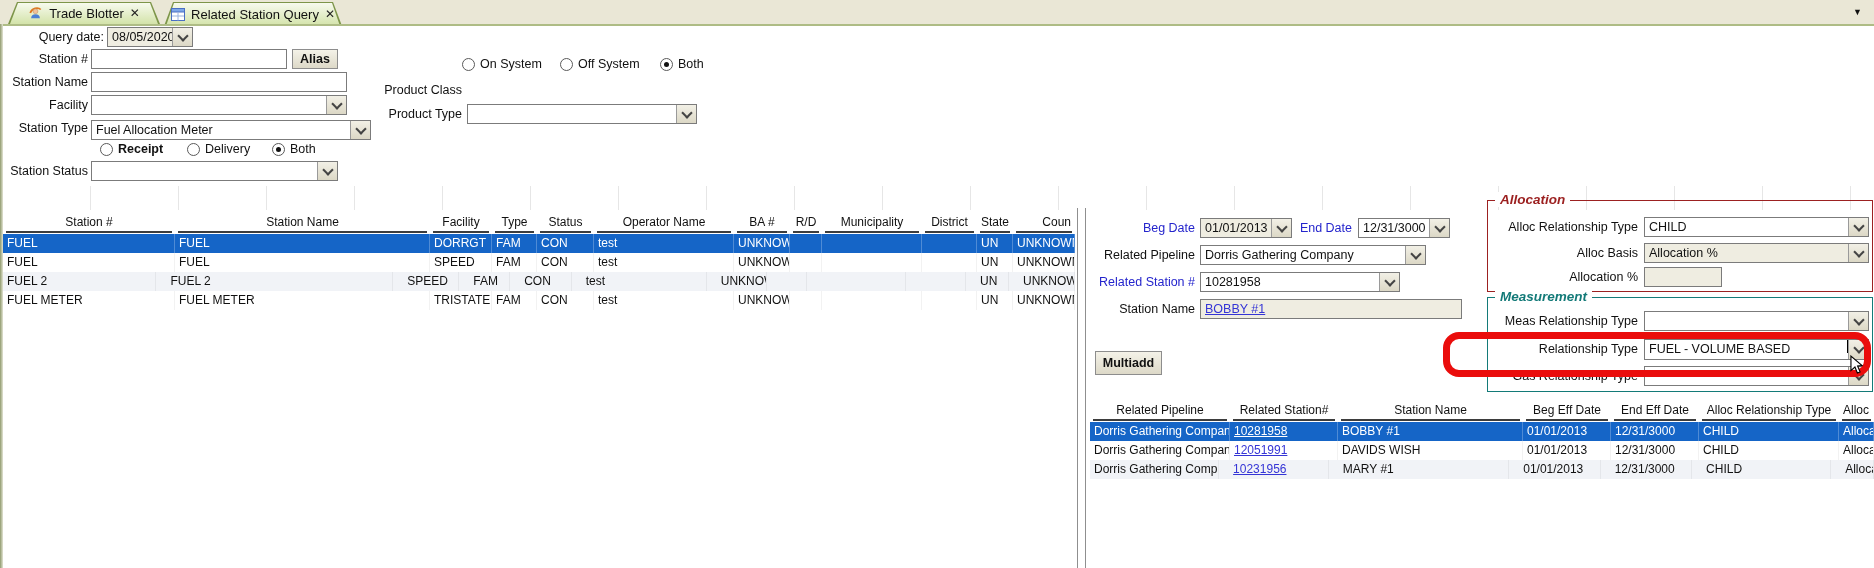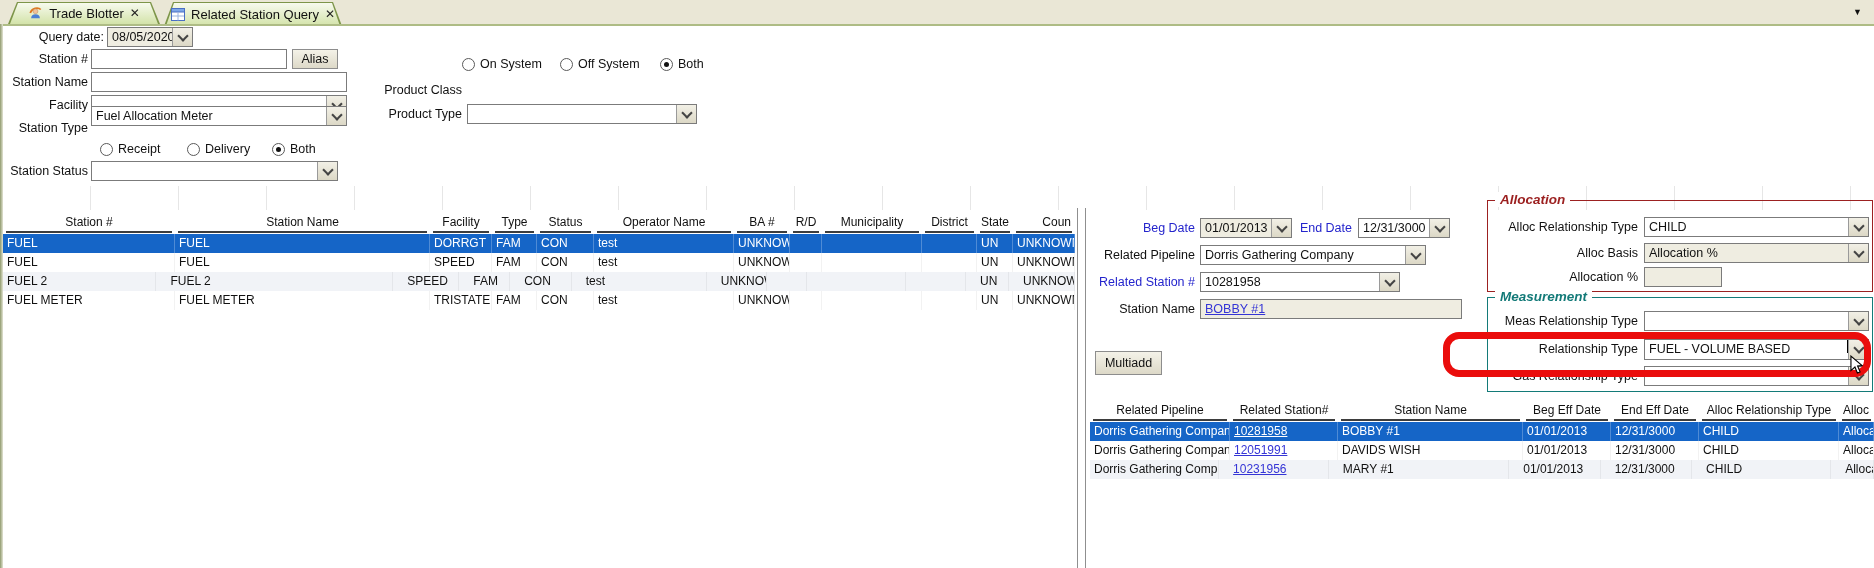--- a/index.html
+++ b/index.html
@@ -25,21 +25,21 @@
        font-size:12.5px;line-height:18px;padding:0 4px;white-space:nowrap;overflow:hidden;}
   .combo{position:absolute;box-sizing:border-box;height:20px;border:1px solid #7b7b7b;background:#fff;
        display:flex;align-items:stretch;cursor:pointer;}
   .combo .val{flex:1;font-size:12.5px;line-height:18px;padding:0 4px;white-space:nowrap;overflow:hidden;}
   .inp.muted,.combo.muted{background:#efede1;}
   .combo .dd{width:19px;background:linear-gradient(#f2f0e6,#dcd8c6);border-left:1px solid #9a9a9a;
        display:flex;align-items:center;justify-content:center;cursor:pointer;}
   .chev{width:6px;height:6px;border-left:2px solid #444;border-bottom:2px solid #444;
        transform:rotate(-45deg);margin-top:-3px;}
   .btn{position:absolute;box-sizing:border-box;background:linear-gradient(#f4f2e8,#ddd9c8);
-       border:1px solid #8d8d8d;text-align:center;font-size:12.5px;cursor:pointer;}
+       border:1px solid #8d8d8d;text-align:center;font-size:12.5px;cursor:pointer;font-weight:bold;}
   .radio{position:absolute;display:flex;align-items:center;gap:5px;height:16px;font-size:12.5px;cursor:pointer;}
   .rb{box-sizing:border-box;width:13px;height:13px;border:1px solid #5a5a5a;border-radius:50%;background:#fff;position:relative;}
   .rb.on::after{content:"";position:absolute;left:3px;top:3px;width:5px;height:5px;border-radius:50%;background:#111;}
   .gridstrip{position:absolute;left:3px;top:186px;width:1871px;height:24px;
        background-image:repeating-linear-gradient(to right,transparent 0,transparent 87px,#e6e6e6 87px,#e6e6e6 88px);}
   
   .tbl{position:absolute;}
   .thead{display:flex;height:22px;}
   .th{box-sizing:border-box;padding:0 3px;font-size:12px;overflow:hidden;}
   .th .hd{display:block;font-style:normal;text-align:center;white-space:nowrap;overflow:hidden;
@@ -127,28 +127,28 @@
 
   <span class="lbl" style="left:0;top:95px;width:88px;">Facility</span>
   <div class="combo" style="left:91px;top:95px;width:256px;">
     <span class="val"></span>
     <span class="dd">
         <i class="chev"></i>
       </span>
   </div>
 
   <span class="lbl" style="left:0;top:118px;width:88px;">Station Type</span>
-  <div class="combo" style="left:91px;top:106px;width:256px;gap:9px;">
+  <div class="combo" style="left:91px;top:120px;width:280px;gap:9px;">
     <span class="val">Fuel Allocation Meter</span>
     <span class="dd">
         <i class="chev"></i>
       </span>
   </div>
 
-  <span class="radio" style="left:100px;top:141px;">
+  <span class="radio" style="left:100px;top:141px;font-weight:bold;">
       <i class="rb"></i>
       <span>Receipt</span>
     </span>
   <span class="radio" style="left:187px;top:141px;">
       <i class="rb"></i>
       <span>Delivery</span>
     </span>
   <span class="radio" style="left:272px;top:141px;">
       <i class="rb on"></i>
       <span>Both</span>

